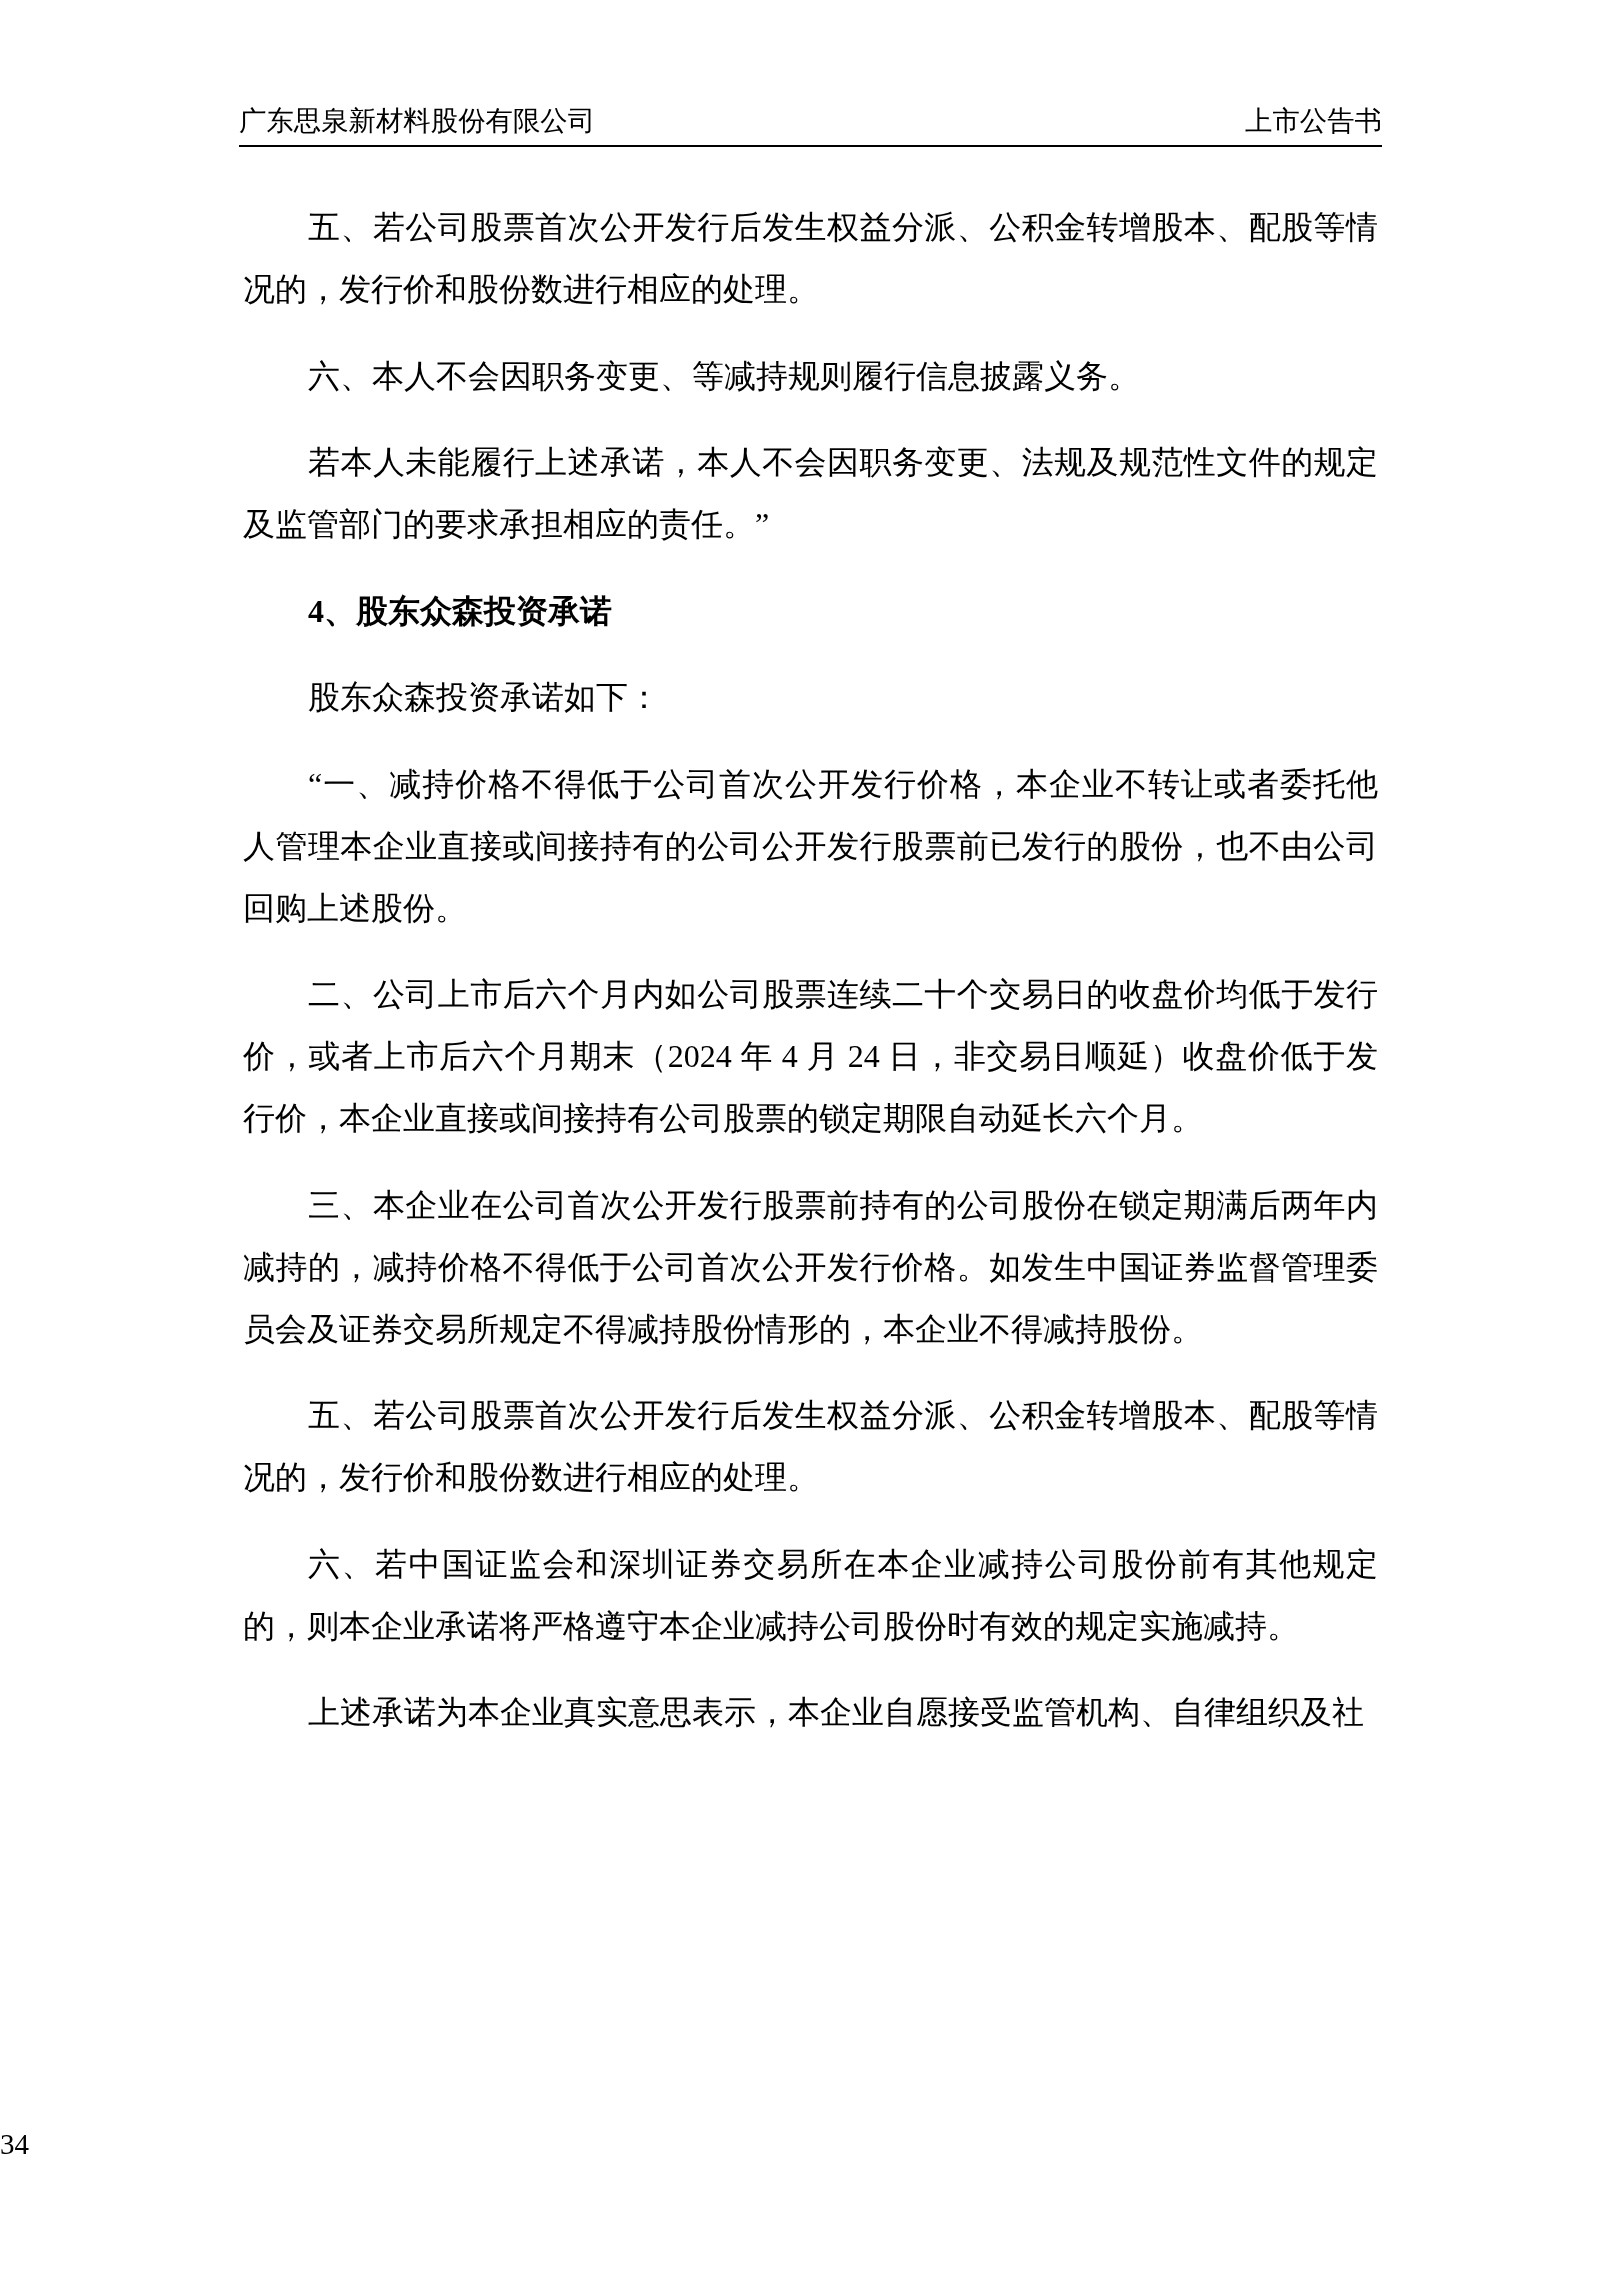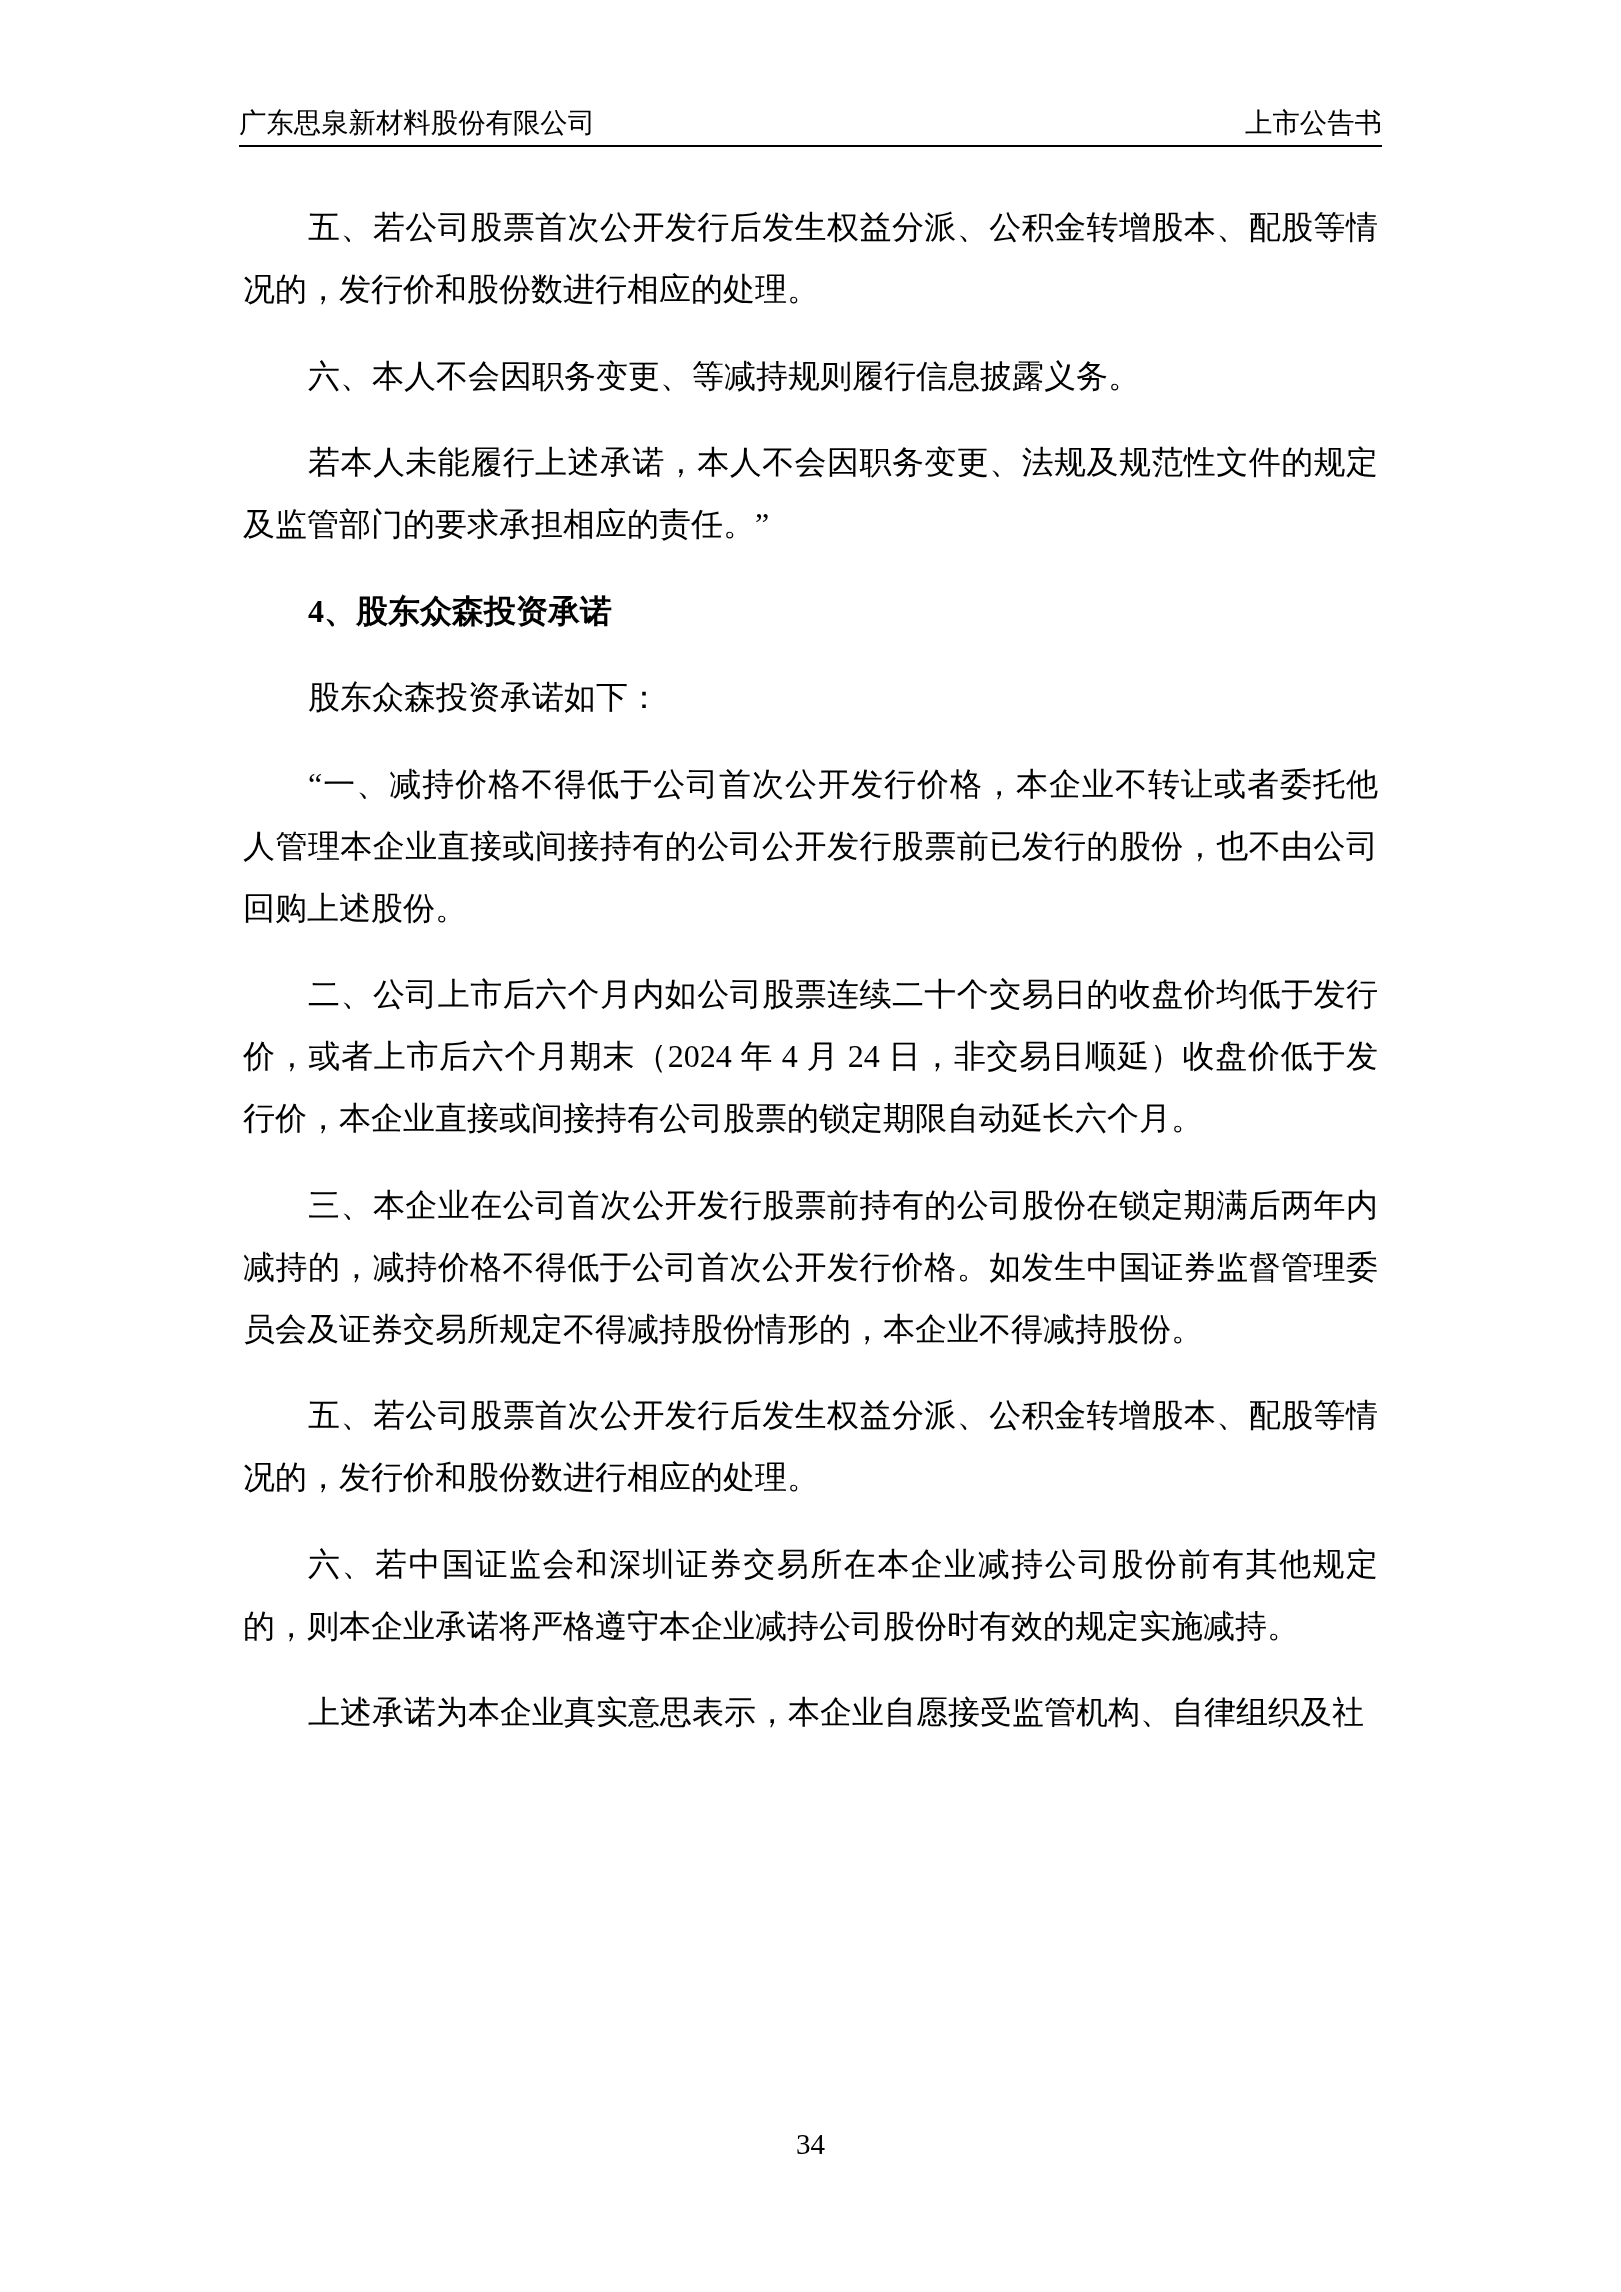--- a/index.html
+++ b/index.html
@@ -24,20 +24,21 @@
     display: flex;
     justify-content: space-between;
     align-items: flex-end;
     border-bottom: 2.9px solid #000000;
     font-size: 27.4px;
     line-height: 1.25;
   }
   .page-header .company,
   .page-header .doctype {
     white-space: nowrap;
+    font-family: Liberation Mono, monospace;
   }
   .doc-body {
     margin: 49px 243px 0 243px;
     font-size: 32px;
     line-height: 62px;
     text-align: justify;
     text-justify: inter-ideograph;
   }
   .doc-body p {
     margin: 0 0 24.5px 0;
@@ -45,21 +46,21 @@
     word-break: normal;
   }
   .doc-body p.heading {
     font-weight: bold;
   }
   .page-footer {
     position: absolute;
     left: 0;
     bottom: 132px;
     width: 100%;
-    text-align: center;
+    text-align: left;
     font-size: 29px;
     line-height: 1.1;
   }
 </style>
 </head>
 <body>
 
 <div class="page">
 
   <header class="page-header">

